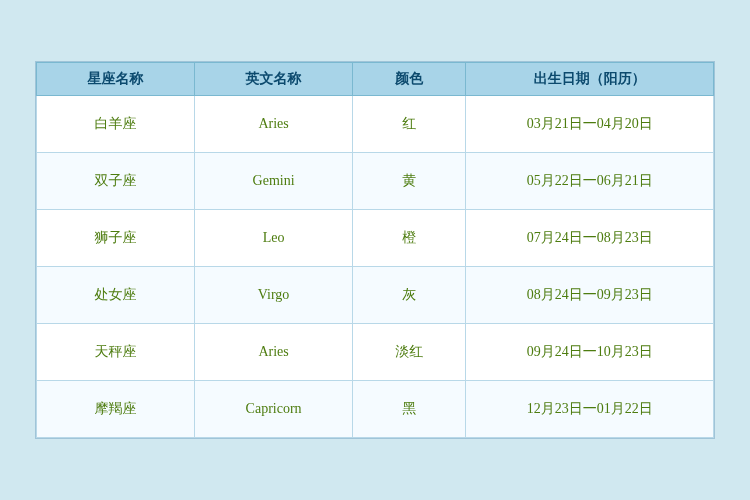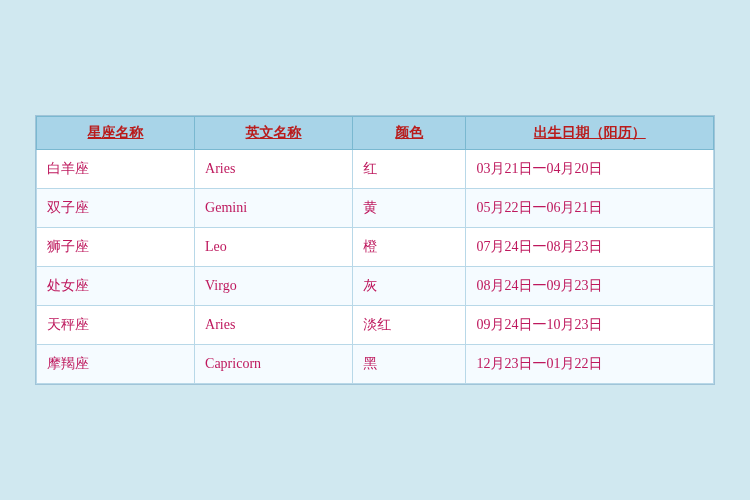--- a/index.html
+++ b/index.html
@@ -23,33 +23,33 @@
       border-collapse: collapse;
     }
     thead tr {
       background: #a8d4e8;
     }
     thead th {
       border: 1px solid #7ab8d0;
       padding: 7px 21px;
       text-align: center;
       font-weight: bold;
-      color: #b91c1c;
-      text-decoration: underline;
+      color: #0c4a6e;
     }
     tbody tr {
       background: #ffffff;
     }
     tbody tr:nth-child(even) {
       background: #f5fbff;
     }
     tbody td {
       border: 1px solid #b8d8e8;
-      padding: 10px 10px;
-      color: #be185d;
+      padding: 19px 10px;
+      text-align: center;
+      color: #4d7c0f;
     }
     .highlighted-row td {
       background: #cce8f4;
     }
   </style>
 </head>
 <body>
 
 <div class="table-wrapper">
   <table>

